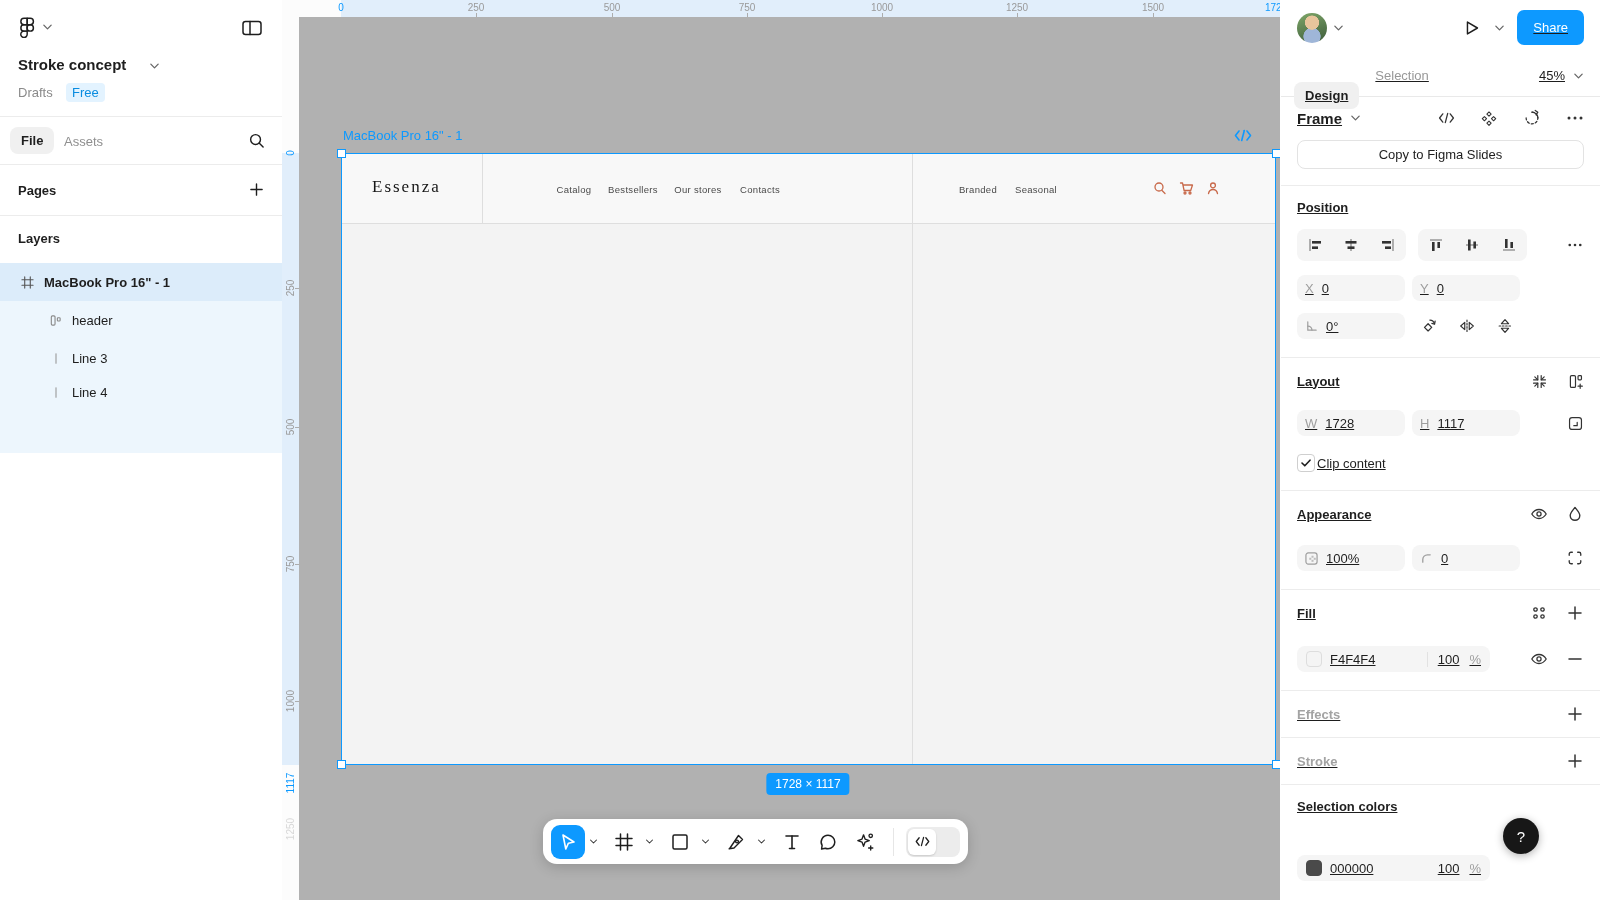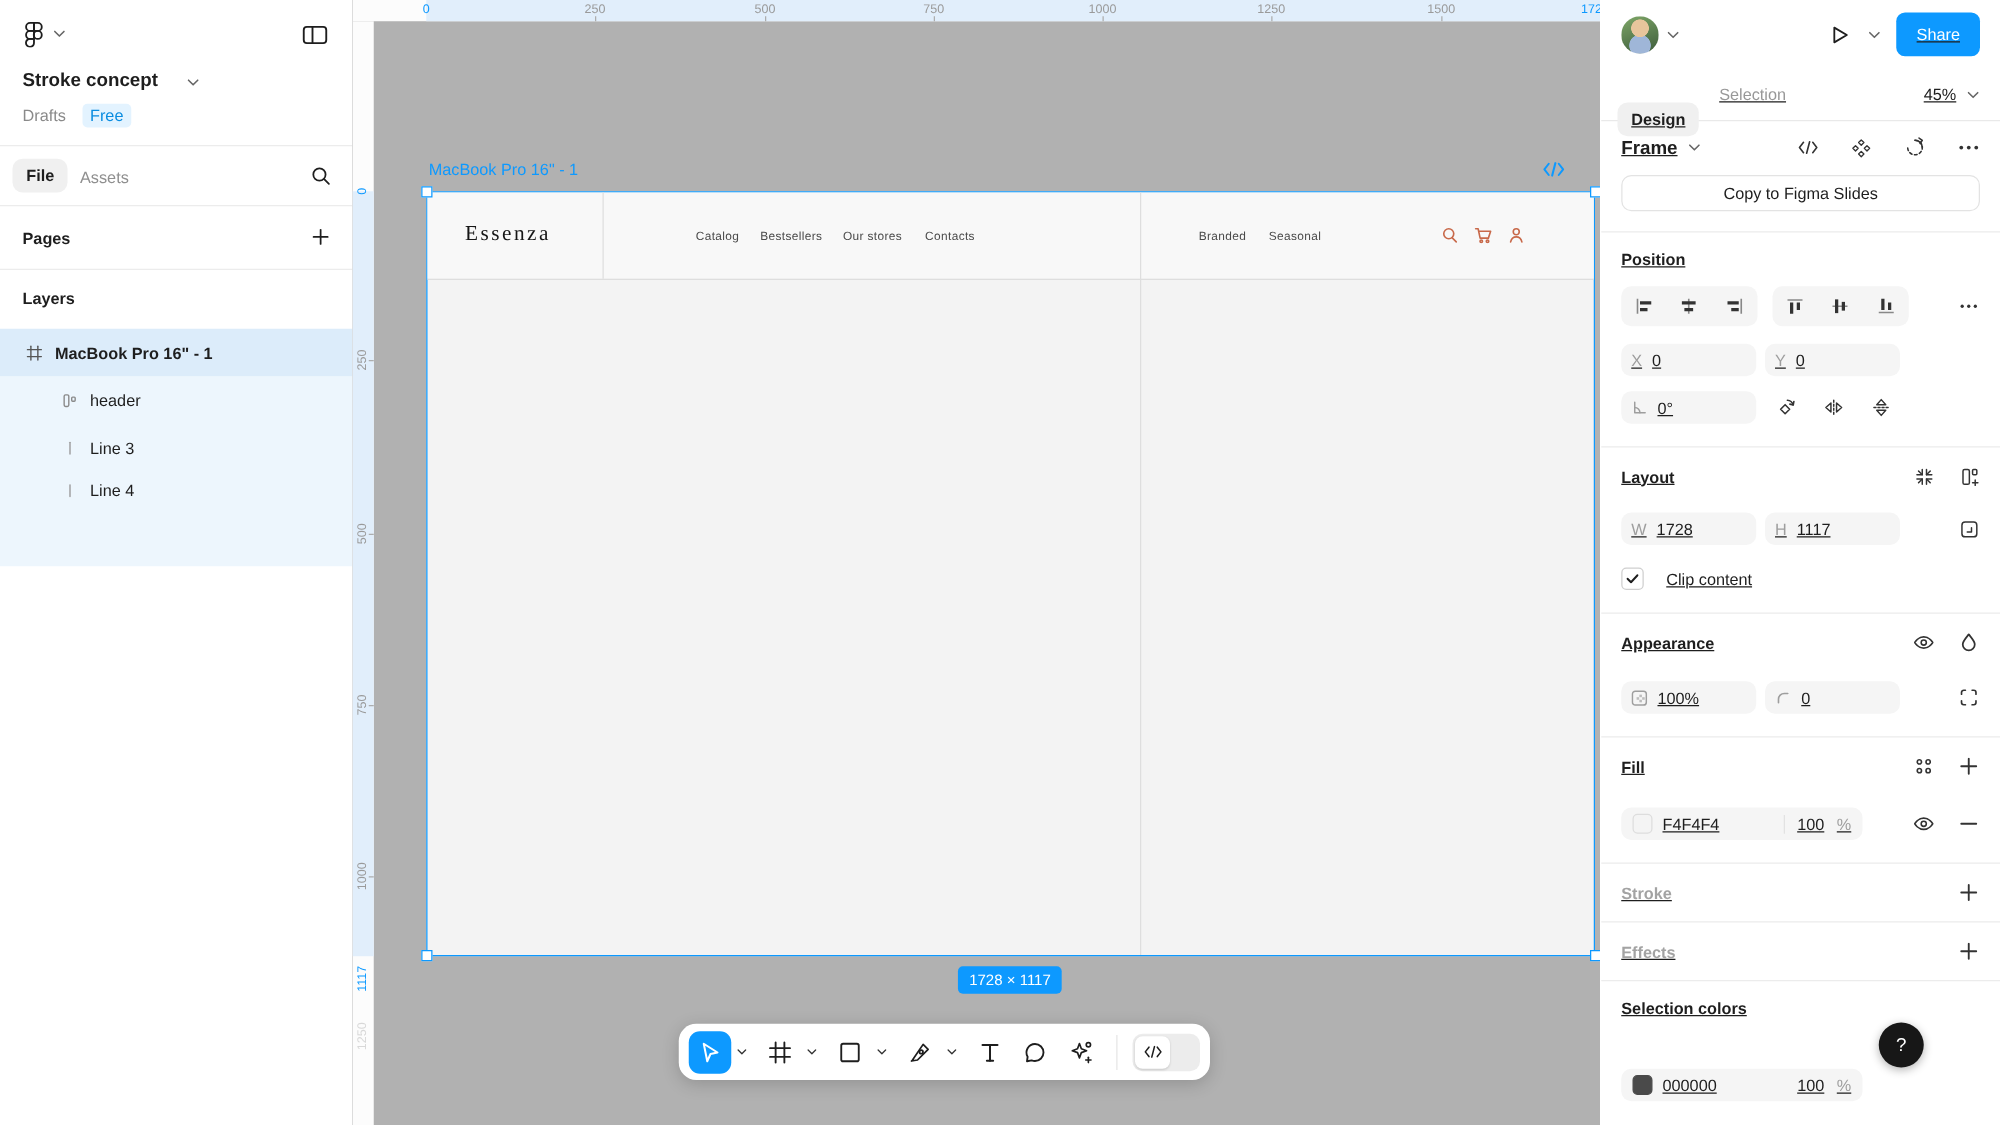--- a/index.html
+++ b/index.html
@@ -553,21 +553,21 @@
           <span class="lab">H</span>
           <span>1117</span>
         </div>
         <span class="icon-btn" style="margin-left:auto;">
           <svg width="17" height="17" viewBox="0 0 20 20" class="ic" style="stroke:#333;stroke-width:1.4;">
             <rect x="3" y="3" width="14" height="14" rx="3"></rect>
               <path d="M8 12.5h4v-4"></path>
           </svg>
         </span>
       </div>
-      <div class="rp-row" style="margin-top:18px;gap:18px;">
+      <div class="rp-row" style="margin-top:18px;gap:2px;">
         <span style="width:16px;height:16px;border:1px solid #CFCFCF;border-radius:4px;display:flex;align-items:center;justify-content:center;background:#fff;">
           <svg width="10" height="8" viewBox="0 0 10 8" style="stroke:#1e1e1e;fill:none;stroke-width:1.6;stroke-linecap:round;stroke-linejoin:round;">
               <polyline points="1,4 3.8,6.8 9,1.2"></polyline>
             </svg>
         </span>
         <span>Clip content</span>
       </div>
     </div>
 
     <div class="rp-section">
@@ -653,33 +653,33 @@
         <span class="icon-btn" style="margin-left:18px;">
           <svg width="14" height="14" viewBox="0 0 14 14" class="ic" style="stroke:#333;stroke-width:1.5;">
               <line x1="1" y1="7" x2="13" y2="7"></line>
             </svg>
         </span>
       </div>
     </div>
 
     <div class="rp-section" style="padding-bottom:14px;">
       <div class="rp-row">
-        <span class="sec-title dim">Stroke</span>
+        <span class="sec-title dim">Effects</span>
         <span class="icon-btn" style="margin-left:auto;">
           <svg width="14" height="14" viewBox="0 0 14 14" class="ic" style="stroke:#333;stroke-width:1.5;">
               <line x1="7" y1="1" x2="7" y2="13"></line>
               <line x1="1" y1="7" x2="13" y2="7"></line>
             </svg>
         </span>
       </div>
     </div>
 
     <div class="rp-section" style="padding-bottom:14px;">
       <div class="rp-row">
-        <span class="sec-title dim">Effects</span>
+        <span class="sec-title dim">Stroke</span>
         <span class="icon-btn" style="margin-left:auto;">
           <svg width="14" height="14" viewBox="0 0 14 14" class="ic" style="stroke:#333;stroke-width:1.5;">
               <line x1="7" y1="1" x2="7" y2="13"></line>
               <line x1="1" y1="7" x2="13" y2="7"></line>
             </svg>
         </span>
       </div>
     </div>
 
     <div class="rp-section">

